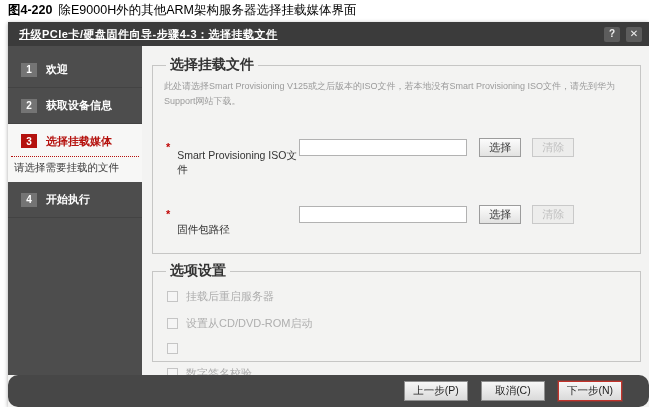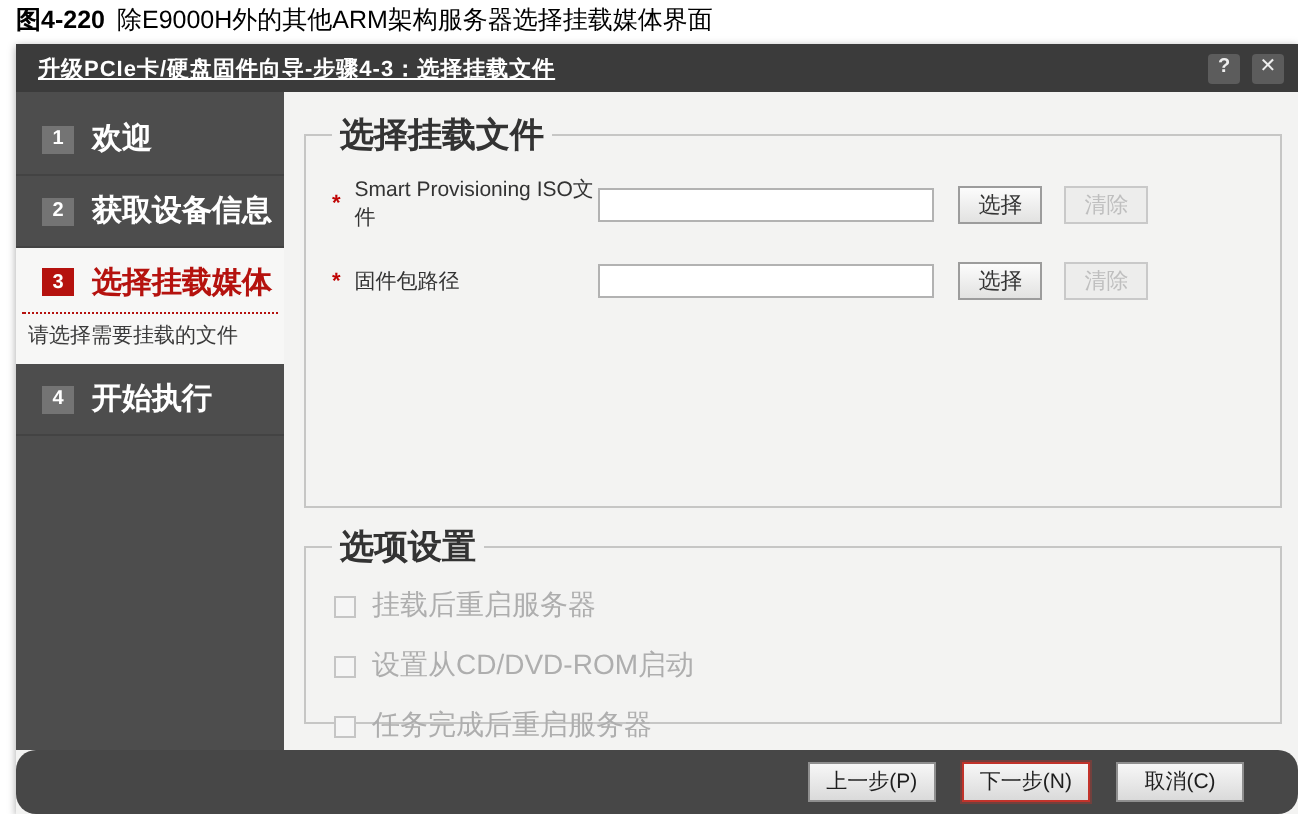--- a/index.html
+++ b/index.html
@@ -19,45 +19,45 @@
   .titlebar { height:24px; background:#3b3b3b; display:flex; align-items:center; padding:0 7px 0 11px; flex:0 0 auto; }
   .titlebar .title { flex:1; color:#fff; font-size:11px; font-weight:bold; letter-spacing:.5px; white-space:nowrap; overflow:hidden;text-decoration:underline; }
   .tb-btn { width:16px; height:15px; margin-left:6px; background:#5c5c5c; color:#eee; font-size:10px; font-weight:bold;
     display:inline-flex; align-items:center; justify-content:center; border-radius:2px; cursor:pointer; line-height:1; }
 
   .dlg-body { flex:1; display:flex; min-height:0; }
   .sidebar { width:134px; background:#4d4d4d; padding-top:6px; flex:0 0 auto; }
   .step { display:flex; align-items:center; gap:9px; padding-left:13px; height:36px; border-bottom:1px solid #434343; }
   .badge { width:16px; height:14px; background:#747474; color:#fff; font-size:10px; font-weight:bold;
     display:flex; align-items:center; justify-content:center; flex:0 0 auto; }
-  .step-lbl { color:#fff; font-size:15px; font-weight:bold; white-space:nowrap; }
+  .step-lbl { color:#fff; font-size:11px; font-weight:bold; white-space:nowrap; }
   .active-block { background:#f7f7f6; }
   .active-block .step { border-bottom:none; height:30px; padding-top:4px; }
   .active-block .badge { background:#b5120e; }
   .active-block .step-lbl { color:#b5120e; }
   .active-dotted { border-bottom:1px dotted #b5120e; margin:2px 3px 0 3px; }
   .substep { font-size:10.5px; color:#3a3a3a; padding:4px 4px 7px 6px; white-space:nowrap; }
 
   .main { flex:1; padding:10px 8px 0 10px; background:#f3f3f2; min-width:0; }
   fieldset { border:1px solid #c6c6c5; background:#f3f3f2; padding:1px 11px 6px 11px; }
-  legend { font-size:17px; font-weight:bold; color:#333; padding:0 4px; margin-left:2px;margin-top:27px; }
+  legend { font-size:14px; font-weight:bold; color:#333; padding:0 4px; margin-left:2px;margin-top:27px; }
   .fs-files { height:198px; margin-bottom:8px; }
   .fs-options { height:100px; }
   .desc { font-size:9px; color:#9b9b9b; line-height:1.7; margin:4px 0 5px 0; }
   .frow { display:flex; align-items:center; margin:8px 0 15px 0; }
   .req { color:#c00404; font-size:11px; font-weight:bold; margin:0 7px 0 2px; flex:0 0 auto; }
-  .flabel { font-size:10.5px; color:#333; width:122px; flex:0 0 auto; }
+  .flabel { font-size:10.5px; color:#333; width:122px; flex:0 0 auto;margin-top:31px; }
   .tinput { width:168px; height:17px; border:1px solid #b2b2b2; background:#fff; font-size:10px; padding:0 3px; margin-right:12px; flex:0 0 auto; }
   .btn { font-size:11px; color:#333; background:linear-gradient(#fcfcfc,#e2e2e1); border:1px solid #9c9c9c;
     height:19px; padding:0 9px; margin-right:11px; cursor:pointer; font-family:inherit; }
   .btn.disabled { color:#bfbfbf; border-color:#c9c9c9; background:#ededec; cursor:default; }
 
   .cbrow { display:flex; align-items:center; gap:8px; margin:8px 0 12px 3px; }
   .cbox { width:11px; height:11px; border:1px solid #c5c5c5; background:#f5f5f5; flex:0 0 auto; }
-  .cblabel { font-size:14px; color:#aeaeae; white-space:nowrap;text-align:center; }
+  .cblabel { font-size:11px; color:#aeaeae; white-space:nowrap;text-align:center; }
 
   .footer { height:32px; background:#474747; display:flex; align-items:center; justify-content:flex-end;
     padding-right:27px; gap:13px; flex:0 0 auto;border-radius:10px; }
   .fbtn { min-width:64px; height:20px; font-size:10.5px; color:#1e1e1e; font-family:inherit;
     background:linear-gradient(#f7f7f7,#dadada); border:1px solid #8f8f8f; padding:0 8px; cursor:pointer;
     display:inline-flex; align-items:center; justify-content:center; }
   .fbtn.primary { border:1px solid #c2332b; box-shadow:0 0 0 1px rgba(194,51,43,.35); }
 </style>
 </head>
 <body>
@@ -99,20 +99,21 @@
           <span class="badge">4</span>
           <span class="step-lbl">开始执行</span>
         </div>
       </div>
 
       <div class="main">
 
         <fieldset class="fs-files">
           <legend>选择挂载文件</legend>
 
+          <div class="desc">此处请选择Smart Provisioning V125或之后版本的ISO文件，若本地没有Smart Provisioning ISO文件，请先到华为Support网站下载。</div>
           <div class="frow">
             <span class="req">*</span>
             <span class="flabel">Smart Provisioning ISO文件</span>
             <input class="tinput" type="text" value="" style="">
             <button class="btn">选择</button>
             <button class="btn disabled">清除</button>
           </div>
 
           <div class="frow">
             <span class="req">*</span>
@@ -129,31 +130,30 @@
           <div class="cbrow">
             <span class="cbox"></span>
             <span class="cblabel">挂载后重启服务器</span>
           </div>
           <div class="cbrow">
             <span class="cbox"></span>
             <span class="cblabel">设置从CD/DVD-ROM启动</span>
           </div>
           <div class="cbrow">
             <span class="cbox"></span>
-            <span class="cblabel">任务完成后重启服务器</span>
           </div>
           <div class="cbrow">
             <span class="cbox"></span>
             <span class="cblabel">数字签名校验</span>
           </div>
         </fieldset>
 
       </div>
     </div>
 
     <div class="footer">
       <button class="fbtn">上一步(P)</button>
+      <button class="fbtn">取消(C)</button>
       <button class="fbtn primary">下一步(N)</button>
-      <button class="fbtn">取消(C)</button>
     </div>
 
   </div>
 </div>
 
 </body></html>

